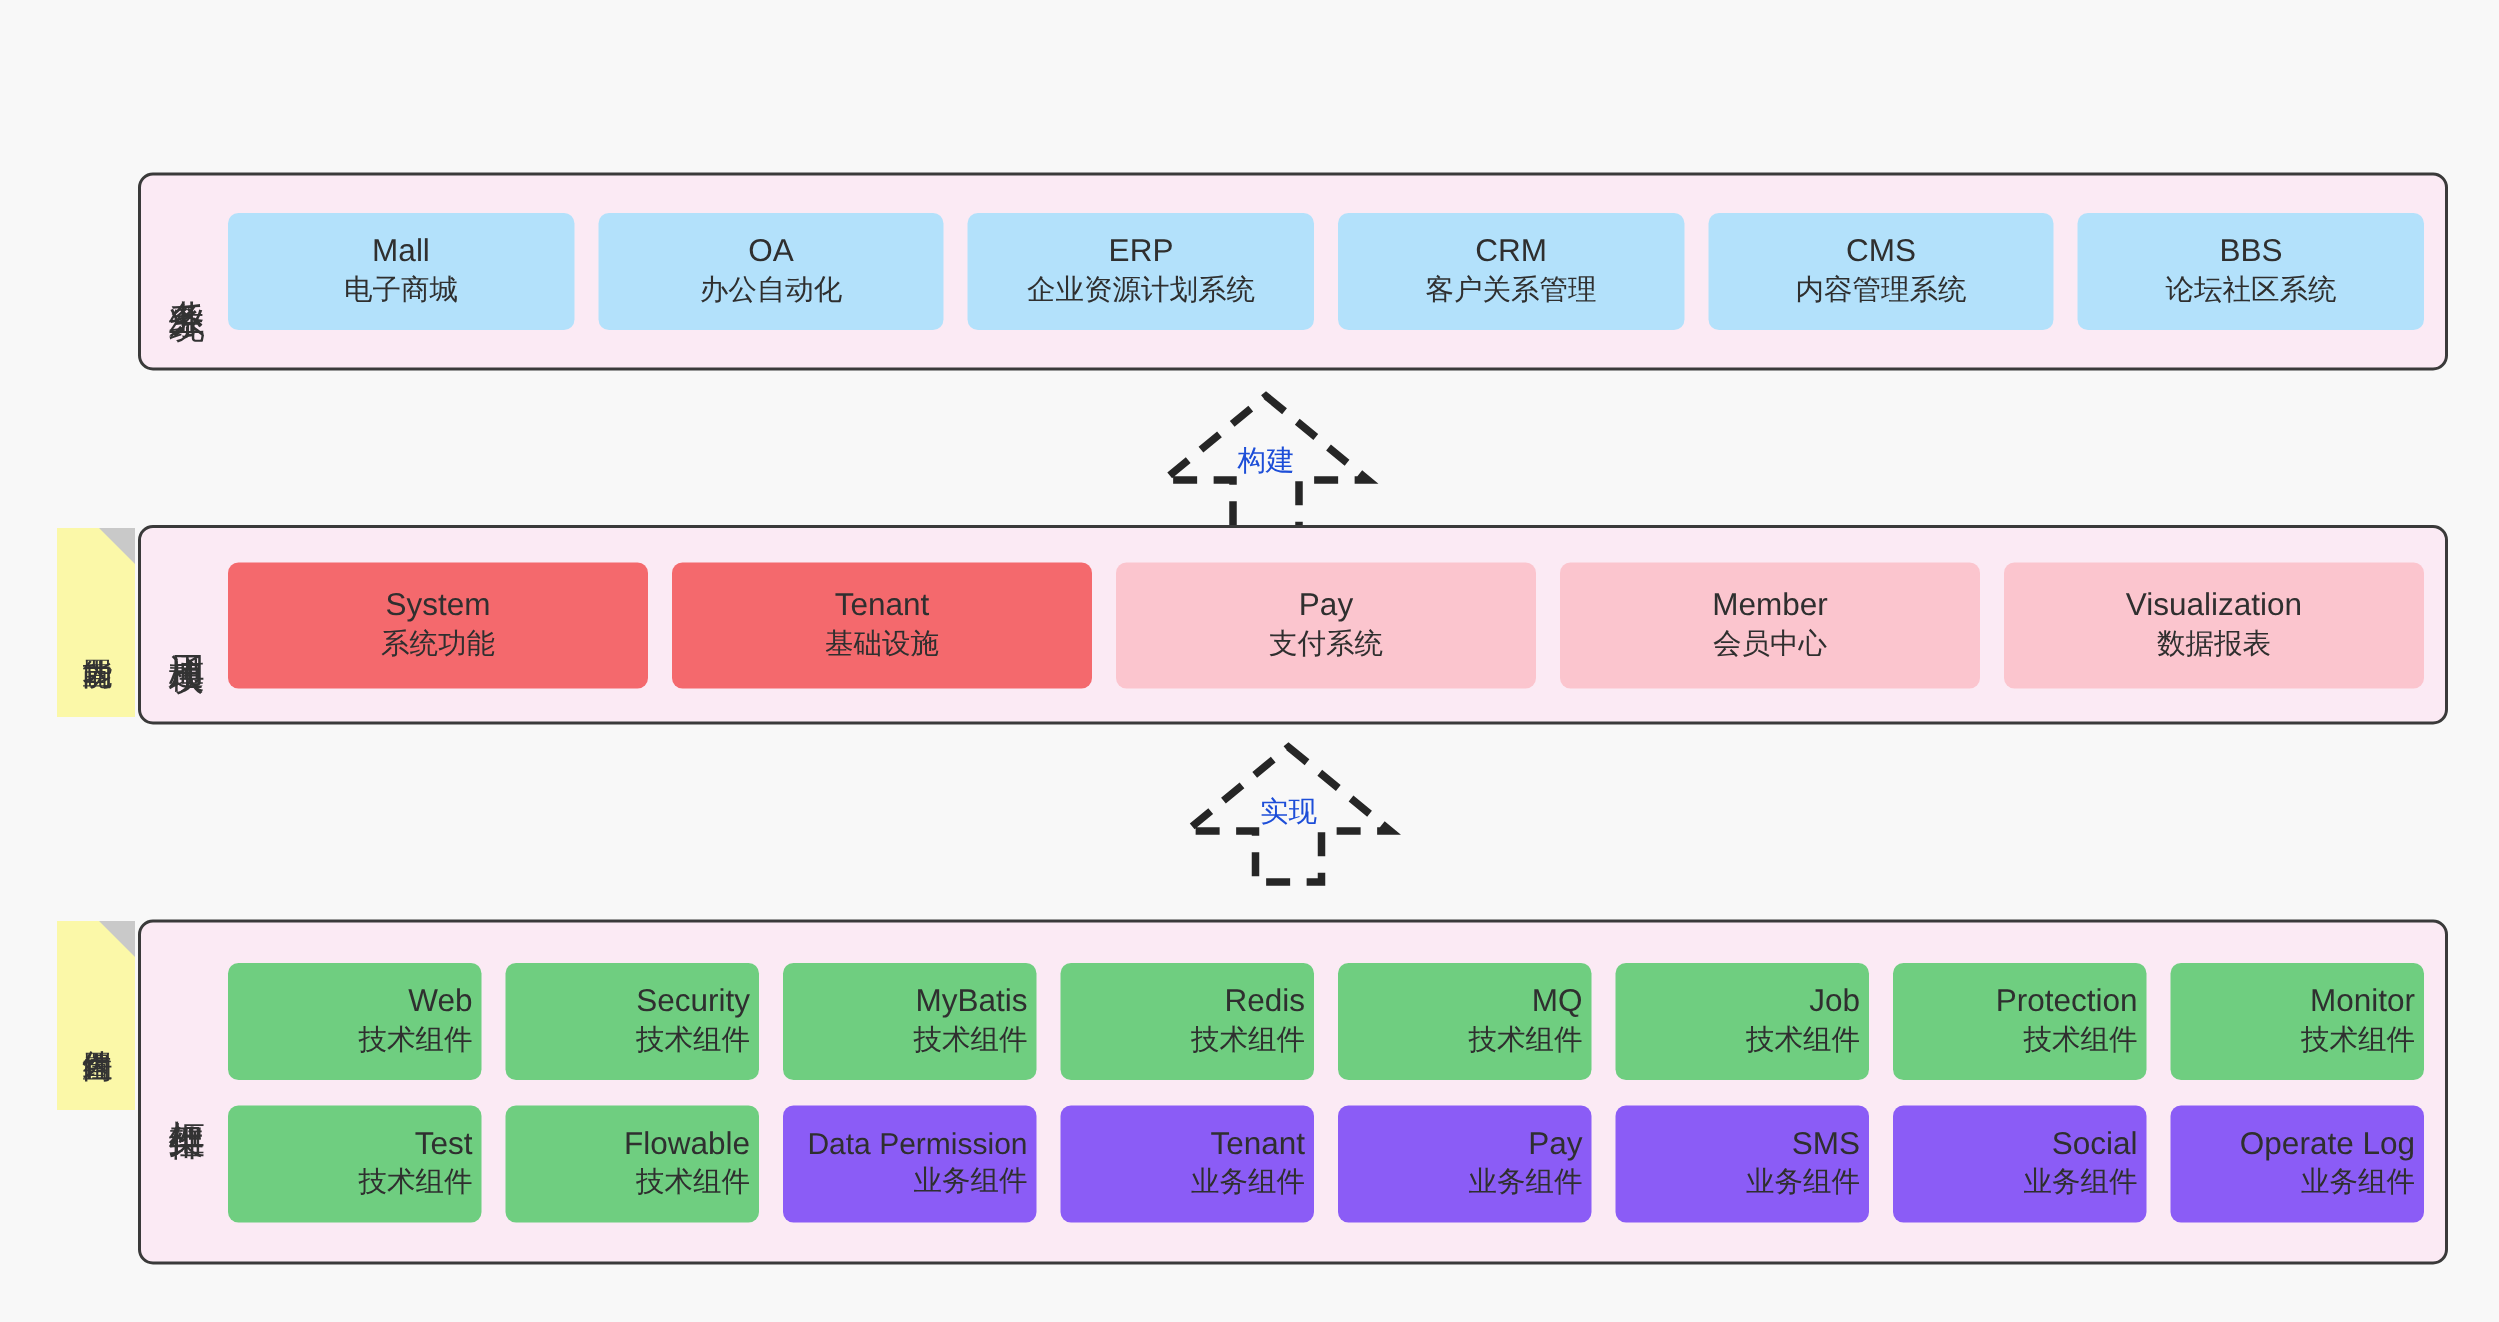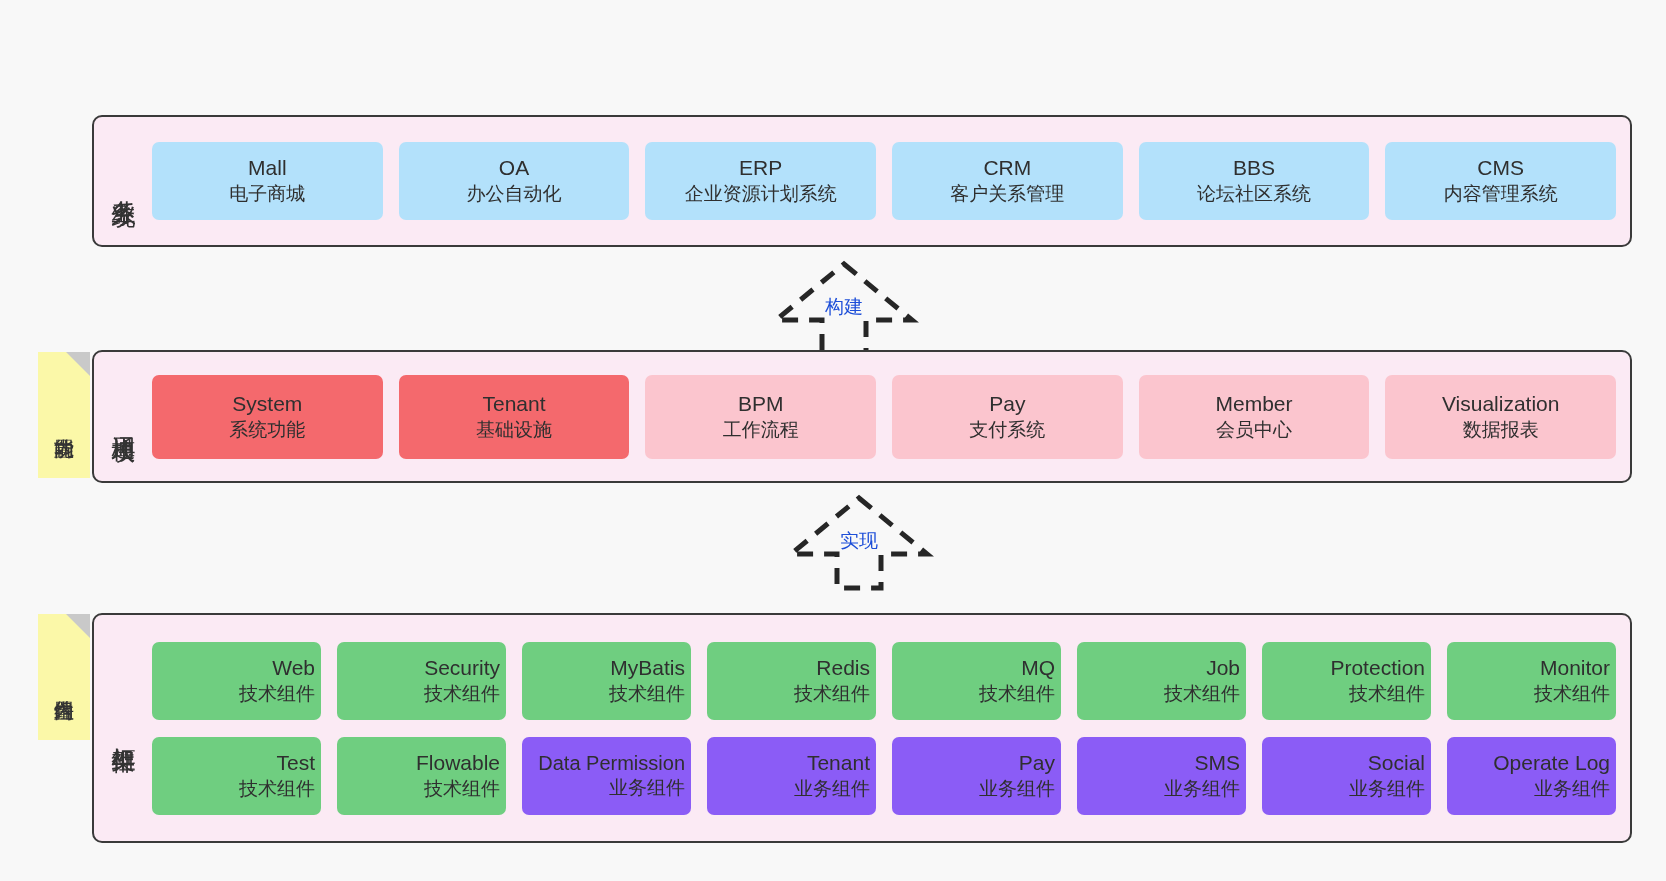--- a/index.html
+++ b/index.html
@@ -146,26 +146,26 @@
         </div>
         <div class="card c-blue h-biz">
           <div class="en">ERP</div>
           <div class="cn">企业资源计划系统</div>
         </div>
         <div class="card c-blue h-biz">
           <div class="en">CRM</div>
           <div class="cn">客户关系管理</div>
         </div>
         <div class="card c-blue h-biz">
+          <div class="en">CMS</div>
+          <div class="cn">内容管理系统</div>
+        </div>
+        <div class="card c-blue h-biz">
           <div class="en">BBS</div>
           <div class="cn">论坛社区系统</div>
-        </div>
-        <div class="card c-blue h-biz">
-          <div class="en">CMS</div>
-          <div class="cn">内容管理系统</div>
         </div>
       </div>
     </div>
   </div>
 
   <div class="connector" style="left:760px; top:258px;">
     <svg width="168" height="100" viewBox="0 0 168 100">
       <path d="M84 6 L152 62 L106 62 L106 96 L62 96 L62 62 L16 62 Z" fill="none" stroke="#262626" stroke-width="5" stroke-dasharray="16 11" stroke-linejoin="miter"></path>
     </svg>
     <div class="conn-label">构建</div>
@@ -184,24 +184,20 @@
       <div class="row">
         <div class="card c-red h-mod">
           <div class="en">System</div>
           <div class="cn">系统功能</div>
         </div>
         <div class="card c-red h-mod">
           <div class="en">Tenant</div>
           <div class="cn">基础设施</div>
         </div>
         <div class="card c-pink h-mod">
-          <div class="en">BPM</div>
-          <div class="cn">工作流程</div>
-        </div>
-        <div class="card c-pink h-mod">
           <div class="en">Pay</div>
           <div class="cn">支付系统</div>
         </div>
         <div class="card c-pink h-mod">
           <div class="en">Member</div>
           <div class="cn">会员中心</div>
         </div>
         <div class="card c-pink h-mod">
           <div class="en">Visualization</div>
           <div class="cn">数据报表</div>

